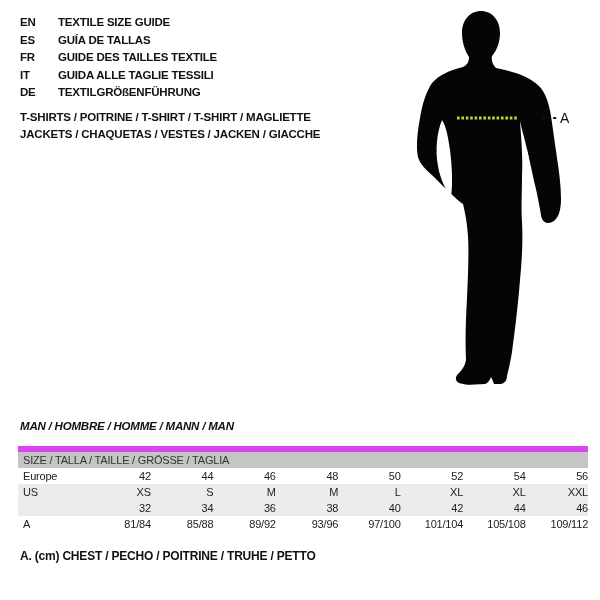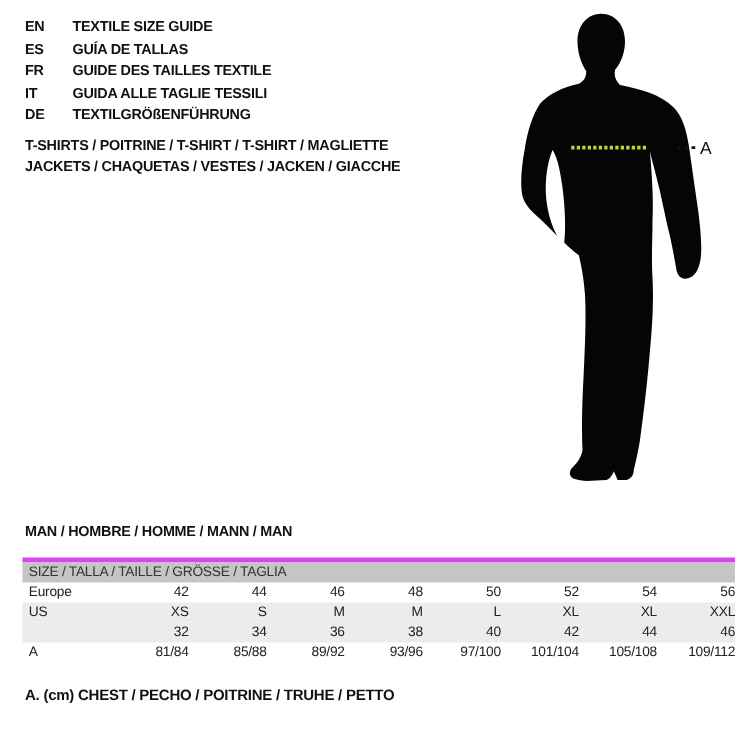--- a/index.html
+++ b/index.html
@@ -13,24 +13,24 @@
   .lang-code{display:inline-block;width:38px;}
 
   
   .cats{left:20px;top:109px;font-size:11.5px;font-weight:700;letter-spacing:-0.2px;}
   .cat-line{line-height:17px;white-space:nowrap;}
 
   
   .figure-wrap{left:395px;top:8px;width:180px;height:382px;}
 
   
-  .man-title{left:20px;top:420px;font-size:11.5px;font-weight:700;letter-spacing:-0.2px;}
+  .man-title{left:20px;top:420px;font-size:11.5px;font-weight:700;letter-spacing:-0.2px;font-style:italic;}
 
   
-  .size-table{left:18px;top:446px;width:570px;border-top:4px solid #d946ef;font-size:11px;color:#222;letter-spacing:-0.2px;}
+  .size-table{left:18px;top:446px;width:570px;border-top:6px solid #d946ef;font-size:11px;color:#222;letter-spacing:-0.2px;}
   .t-header{height:16px;line-height:16px;padding-left:5px;color:#333;}
   .t-row{display:flex;height:16px;line-height:16px;}
   .t-label{width:66px;padding-left:5px;text-align:left;}
   .t-cell{width:63px;text-align:right;}
   .shade{background:#ececec;}
 
   
   .footnote{left:20px;top:549px;font-size:12px;font-weight:700;letter-spacing:-0.2px;}
 </style>
 </head>

